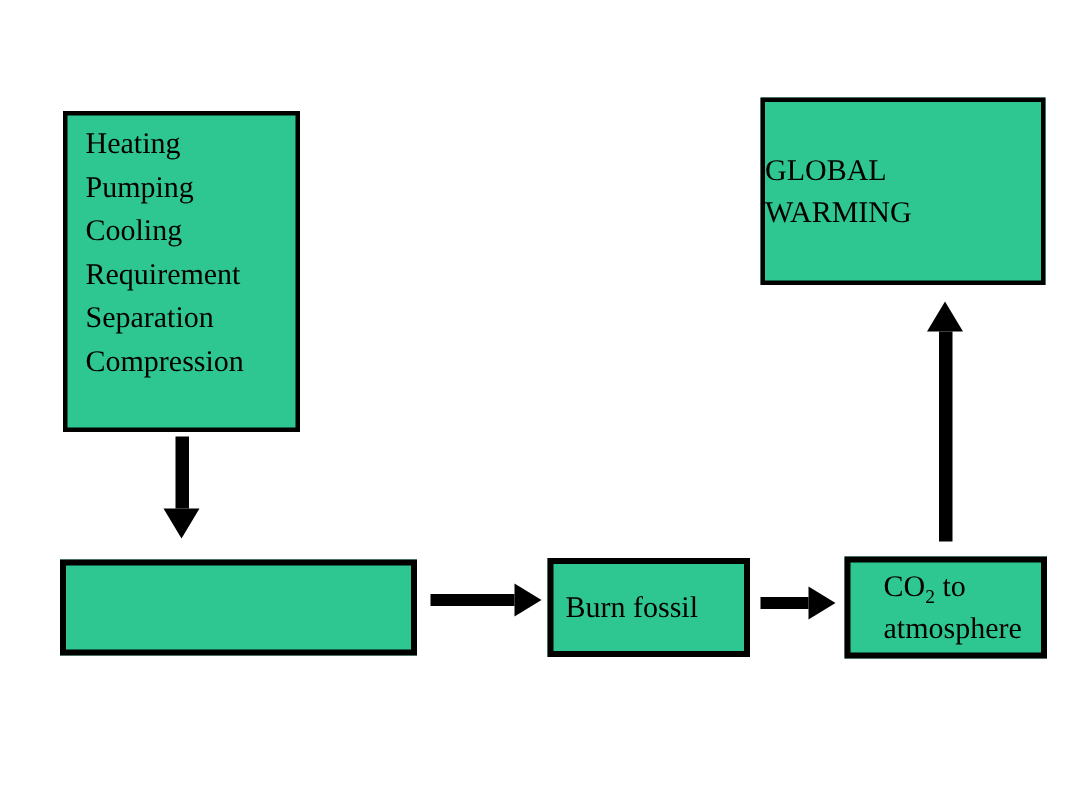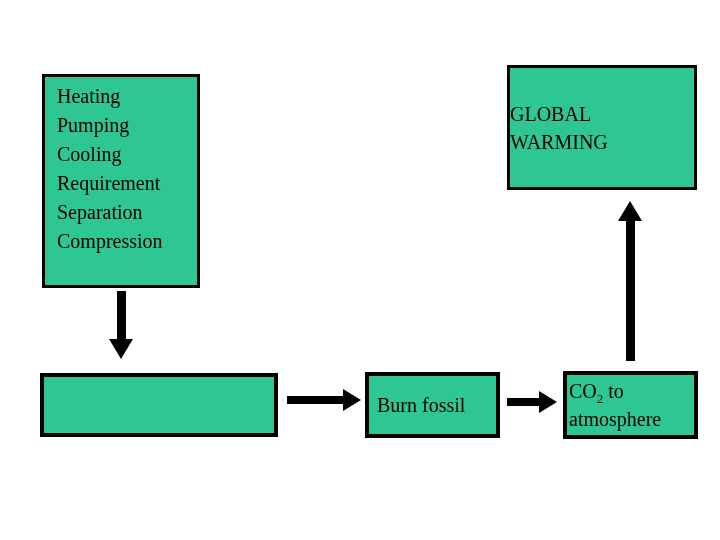--- a/index.html
+++ b/index.html
@@ -59,21 +59,21 @@
     flex-direction: column;
     justify-content: center;
     padding-left: 8px;
   }
   .co2 {
     left: 563px; top: 371px;
     width: 135px; height: 68px;
     display: flex;
     flex-direction: column;
     justify-content: center;
-    padding-left: 2px;
+    padding-left: 22px;
   }
   .co2 sub {
     font-size: 13px;
     line-height: 0;
   }
 
   
   .arrow-v {
     position: absolute;
     display: flex;

